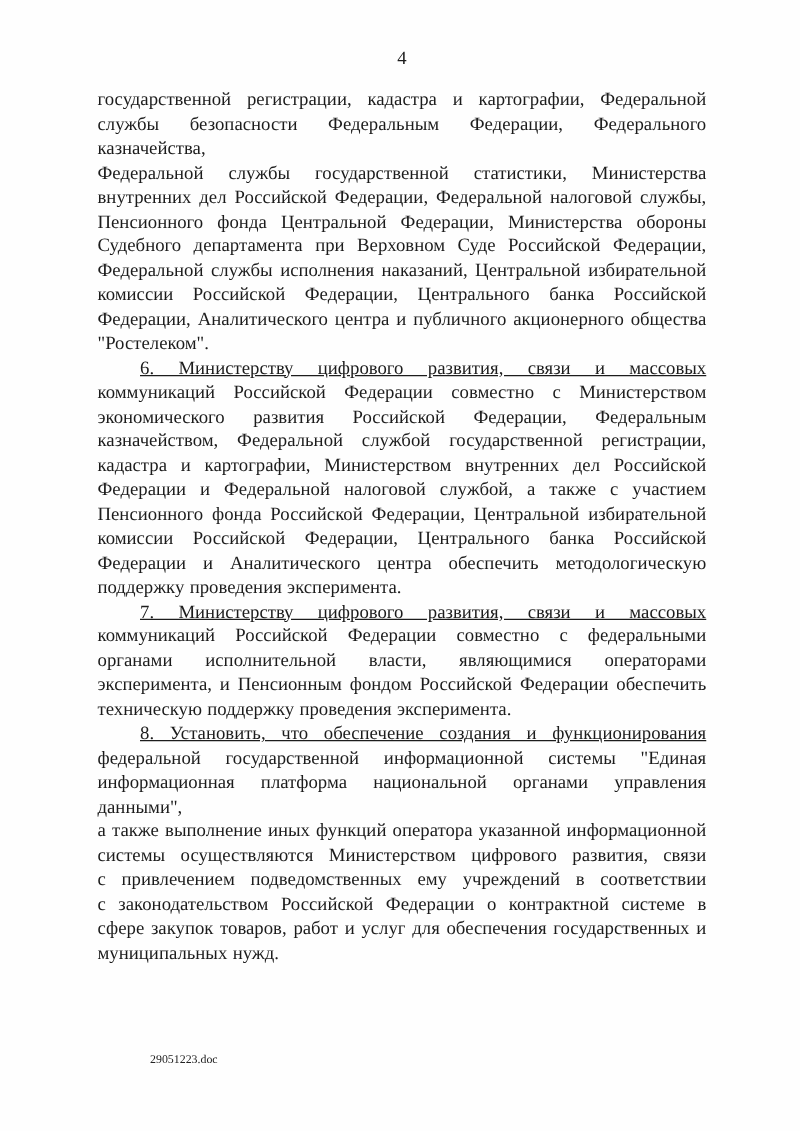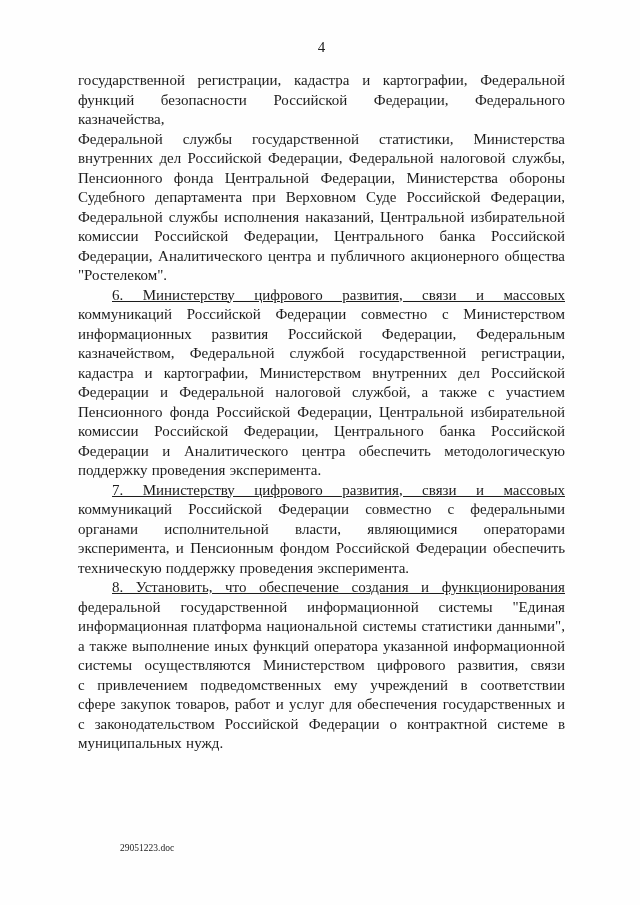--- a/index.html
+++ b/index.html
@@ -62,56 +62,56 @@
 </style>
 </head>
 <body>
 
 <div class="page">
   <div class="page-number">4</div>
 
   <div class="content" id="content">
       <div class="paragraph">
         <div class="line">государственной регистрации, кадастра и картографии, Федеральной</div>
-        <div class="line">функций безопасности Российской Федерации, Федерального казначейства,</div>
+        <div class="line">службы безопасности Федеральным Федерации, Федерального казначейства,</div>
         <div class="line">Федеральной службы государственной статистики, Министерства</div>
         <div class="line">внутренних дел Российской Федерации, Федеральной налоговой службы,</div>
         <div class="line">Пенсионного фонда Центральной Федерации, Министерства обороны</div>
         <div class="line">Судебного департамента при Верховном Суде Российской Федерации,</div>
         <div class="line">Федеральной службы исполнения наказаний, Центральной избирательной</div>
         <div class="line">комиссии Российской Федерации, Центрального банка Российской</div>
         <div class="line">Федерации, Аналитического центра и публичного акционерного общества</div>
         <div class="line last">"Ростелеком".</div>
       </div>
       <div class="paragraph">
         <div class="line first-indent">6. Министерству цифрового развития, связи и массовых</div>
         <div class="line">коммуникаций Российской Федерации совместно с Министерством</div>
-        <div class="line">информационных развития Российской Федерации, Федеральным</div>
+        <div class="line">экономического развития Российской Федерации, Федеральным</div>
         <div class="line">казначейством, Федеральной службой государственной регистрации,</div>
         <div class="line">кадастра и картографии, Министерством внутренних дел Российской</div>
         <div class="line">Федерации и Федеральной налоговой службой, а также с участием</div>
         <div class="line">Пенсионного фонда Российской Федерации, Центральной избирательной</div>
         <div class="line">комиссии Российской Федерации, Центрального банка Российской</div>
         <div class="line">Федерации и Аналитического центра обеспечить методологическую</div>
         <div class="line last">поддержку проведения эксперимента.</div>
       </div>
       <div class="paragraph">
         <div class="line first-indent">7. Министерству цифрового развития, связи и массовых</div>
         <div class="line">коммуникаций Российской Федерации совместно с федеральными</div>
         <div class="line">органами исполнительной власти, являющимися операторами</div>
         <div class="line">эксперимента, и Пенсионным фондом Российской Федерации обеспечить</div>
         <div class="line last">техническую поддержку проведения эксперимента.</div>
       </div>
       <div class="paragraph">
         <div class="line first-indent">8. Установить, что обеспечение создания и функционирования</div>
         <div class="line">федеральной государственной информационной системы "Единая</div>
-        <div class="line">информационная платформа национальной системы статистики данными",</div>
+        <div class="line">информационная платформа национальной органами управления данными",</div>
         <div class="line">а также выполнение иных функций оператора указанной информационной</div>
         <div class="line">системы осуществляются Министерством цифрового развития, связи</div>
         <div class="line">с привлечением подведомственных ему учреждений в соответствии</div>
+        <div class="line">с законодательством Российской Федерации о контрактной системе в</div>
         <div class="line">сфере закупок товаров, работ и услуг для обеспечения государственных и</div>
-        <div class="line">с законодательством Российской Федерации о контрактной системе в</div>
         <div class="line last">муниципальных нужд.</div>
       </div>
     </div>
 
   <div class="footer">29051223.doc</div>
 </div>
 
 </body></html>

